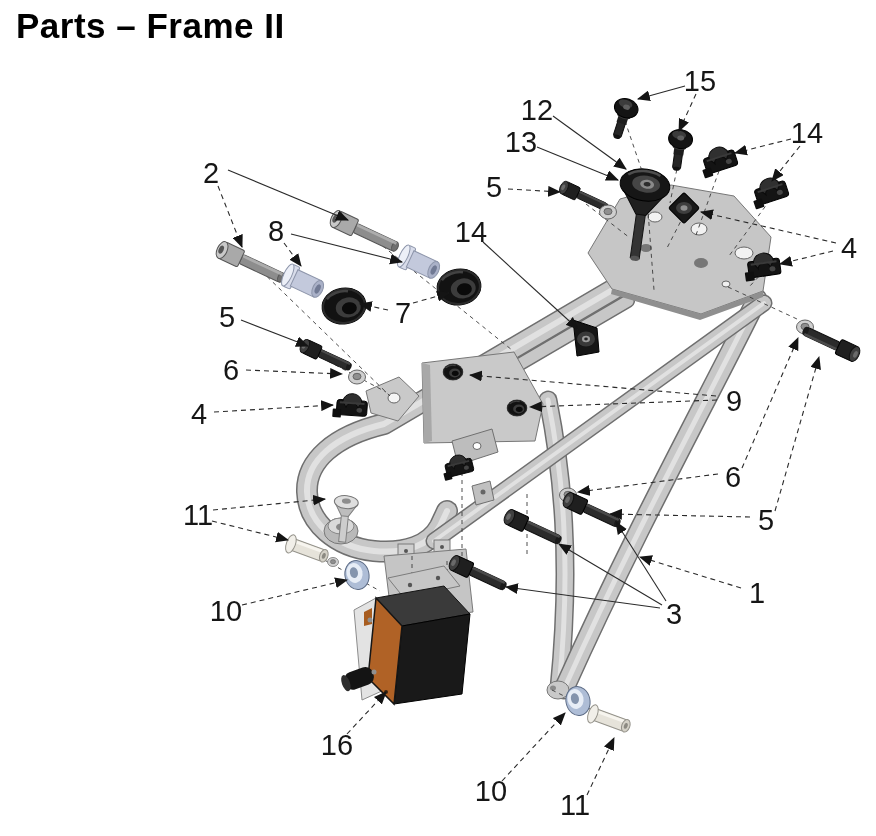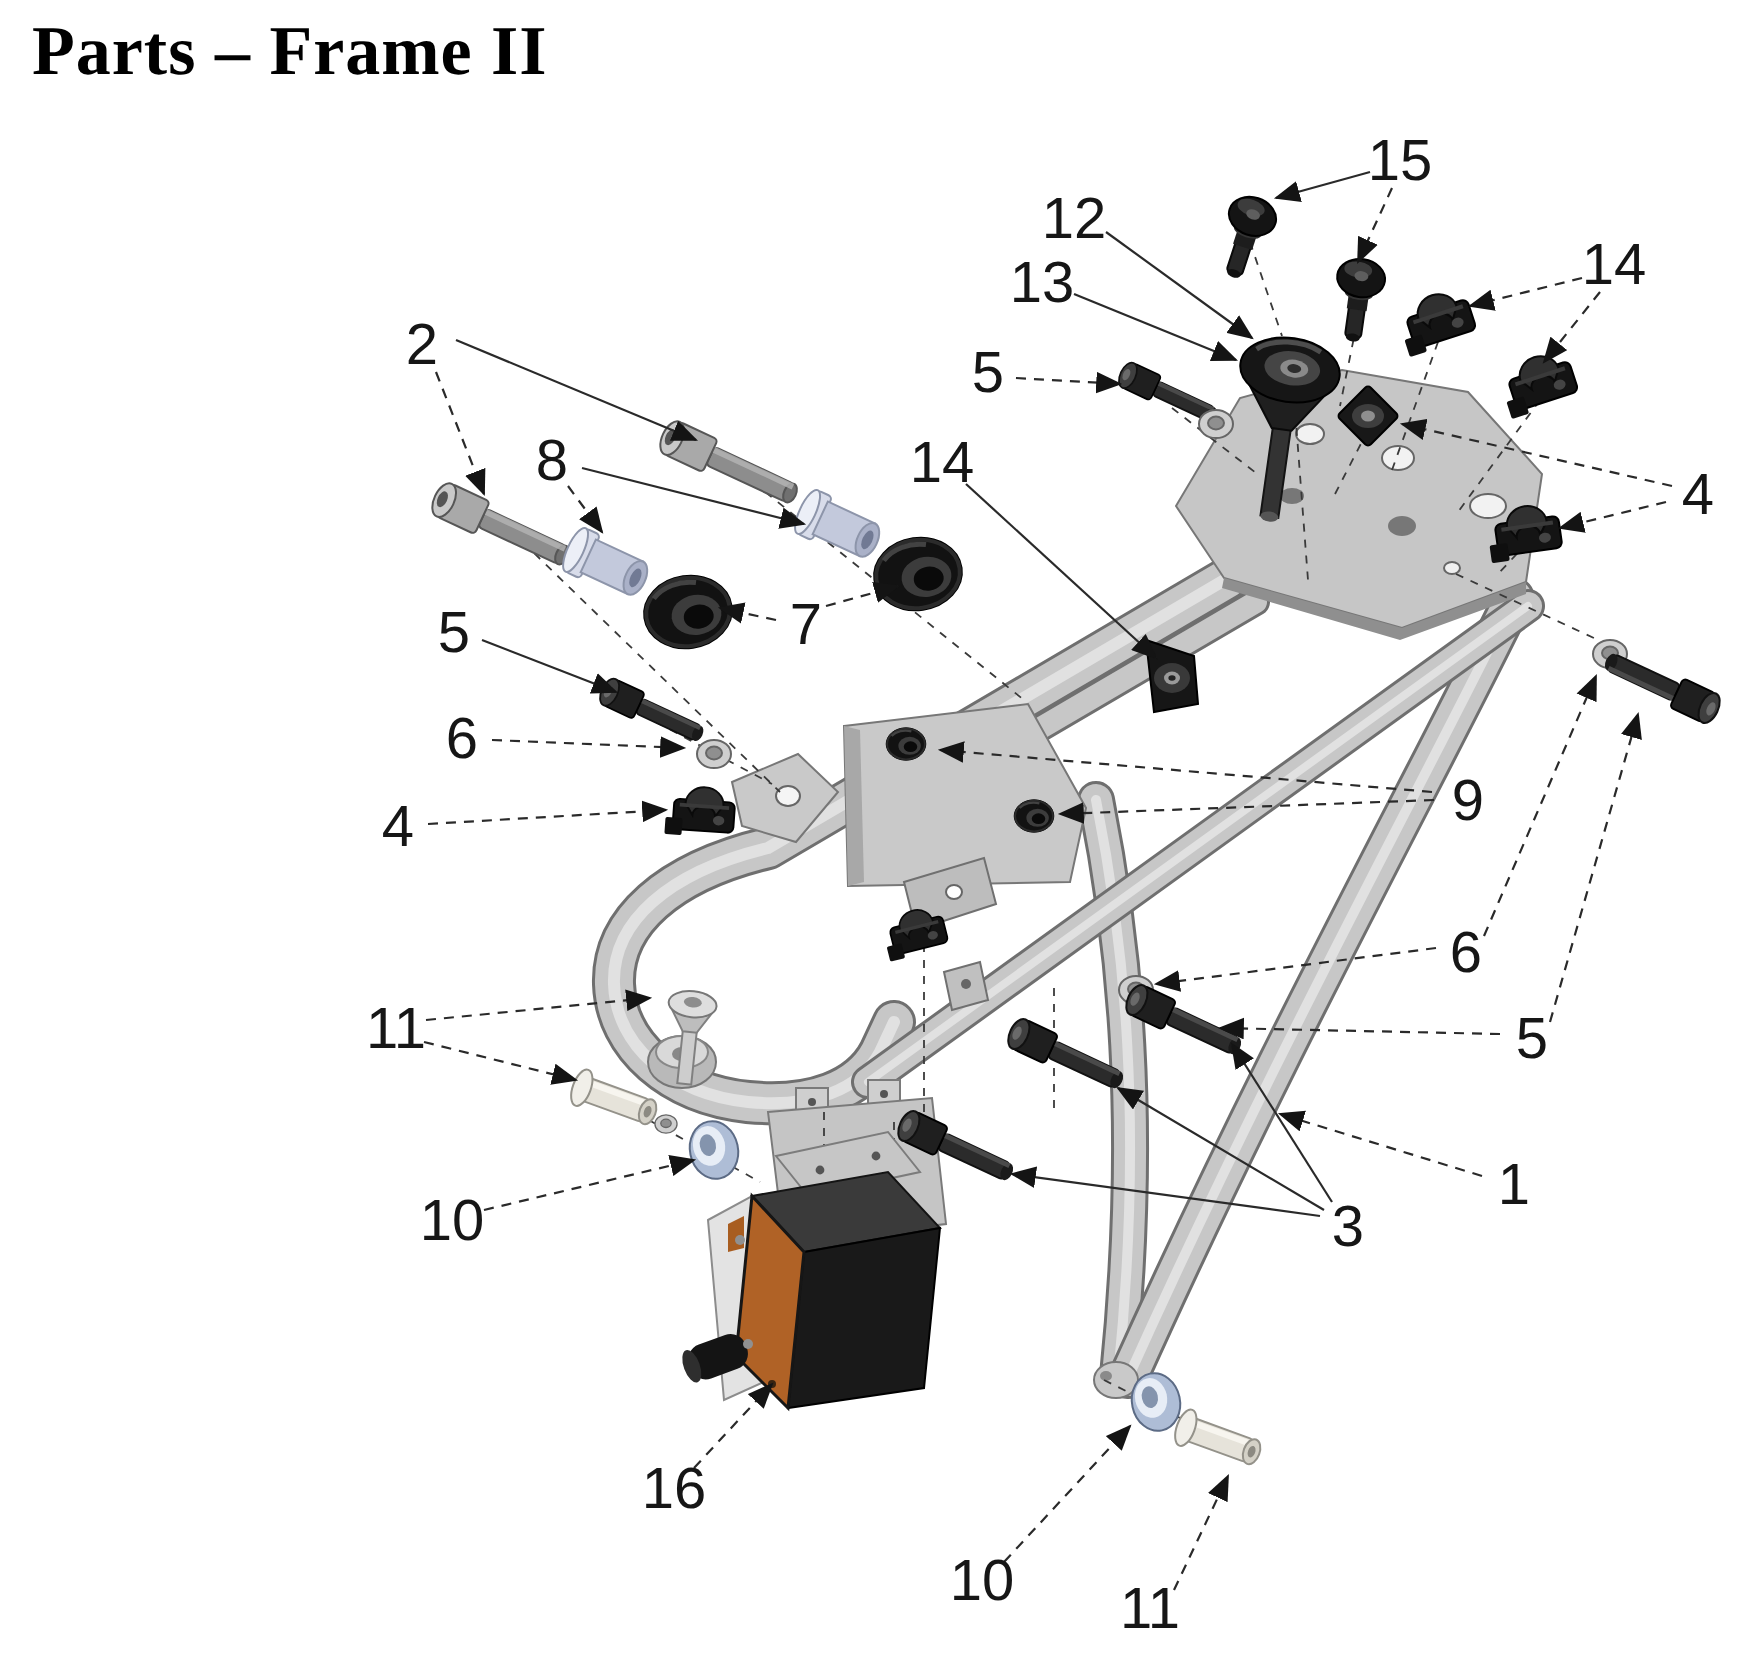--- a/index.html
+++ b/index.html
@@ -1,19 +1,19 @@
 <!DOCTYPE html>
 <html><head>
 <meta charset="utf-8">
 <style>
   html,body{margin:0;padding:0;background:#ffffff;}
   .page{position:relative;width:876px;height:836px;background:#ffffff;overflow:hidden;
         font-family:"Liberation Sans",sans-serif;}
   .page-title{position:absolute;left:16px;top:6px;margin:0;font-size:35px;font-weight:700;
-        color:#000;letter-spacing:.5px;font-family:Liberation Serif, serif;}
+        color:#000;letter-spacing:.5px;font-family:Liberation Sans, sans-serif;}
   svg.diagram{position:absolute;left:0;top:0;}
   .callout{font-family:"Liberation Sans",sans-serif;font-size:29px;font-weight:400;fill:#161616;}
   .ld{fill:none;stroke:#2a2a2a;stroke-width:1.1;}
   .ld.dash{stroke-dasharray:5 4;}
   .guide{fill:none;stroke:#3a3a3a;stroke-width:0.9;stroke-dasharray:4 4;}
   .t-edge{fill:none;stroke:#6f6f6f;stroke-linecap:round;stroke-linejoin:round;}
   .t-body{fill:none;stroke:#c7c7c7;stroke-linecap:round;stroke-linejoin:round;}
   .t-hi{fill:none;stroke:#e3e3e3;stroke-linecap:round;stroke-linejoin:round;opacity:.9;}
 </style>
 </head>

